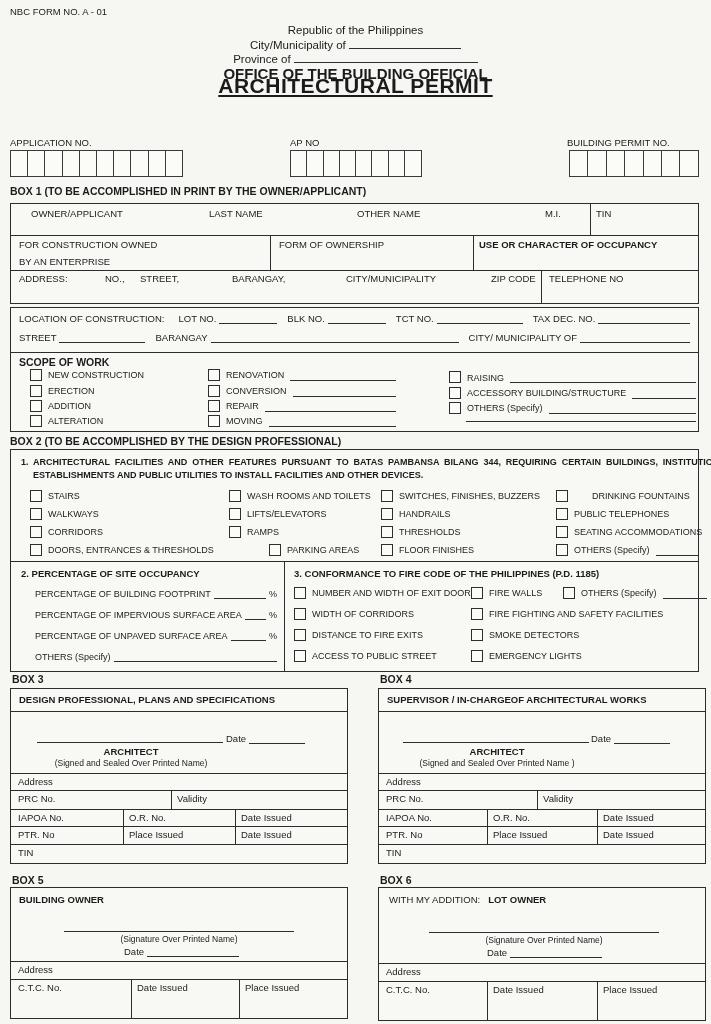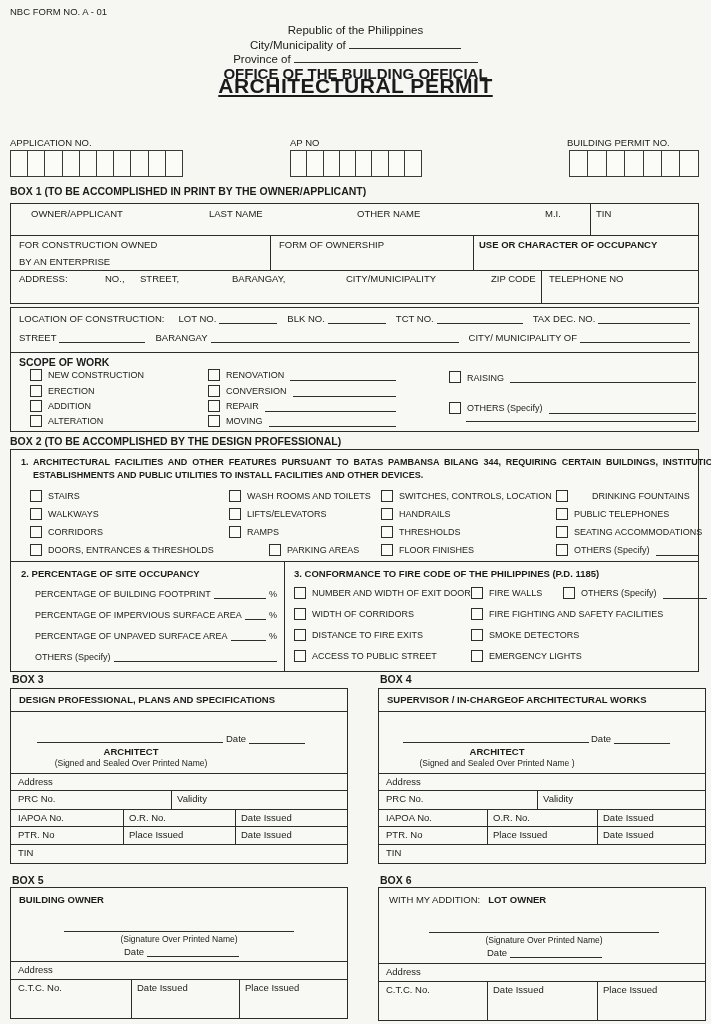--- a/index.html
+++ b/index.html
@@ -178,20 +178,25 @@
         <span class="chk"></span>
         <span class="s">MOVING</span>
         <span class="ul grow"></span>
       </div>
 
     <div class="abs row" style="left:438px;top:18px;width:247px;align-items:flex-end;">
         <span class="chk"></span>
         <span class="s">RAISING</span>
         <span class="ul grow"></span>
       </div>
+    <div class="abs row" style="left:438px;top:34px;width:247px;">
+        <span class="chk"></span>
+        <span class="s">ACCESSORY BUILDING/STRUCTURE</span>
+        <span class="ul grow"></span>
+      </div>
     <div class="abs row" style="left:438px;top:49px;width:247px;">
         <span class="chk"></span>
         <span class="s">OTHERS (Specify)</span>
         <span class="ul grow"></span>
       </div>
     <div class="abs ul" style="left:455px;top:58px;width:230px;"></div>
   </div>
 
   <div class="abs bxh" style="left:10px;top:435px;">BOX 2  (TO BE ACCOMPLISHED BY THE DESIGN PROFESSIONAL)</div>
 
@@ -228,21 +233,21 @@
         <span class="chk"></span>
         <span class="s">RAMPS</span>
       </div>
     <div class="abs row" style="left:218px;top:94px;margin-left:40px;">
         <span class="chk"></span>
         <span class="s">PARKING AREAS</span>
       </div>
 
     <div class="abs row" style="left:370px;top:40px;">
         <span class="chk"></span>
-        <span class="s">SWITCHES, CONTROLS, LOCATION</span>
+        <span class="s">SWITCHES, FINISHES, BUZZERS</span>
       </div>
     <div class="abs row" style="left:370px;top:58px;">
         <span class="chk"></span>
         <span class="s">HANDRAILS</span>
       </div>
     <div class="abs row" style="left:370px;top:76px;">
         <span class="chk"></span>
         <span class="s">THRESHOLDS</span>
       </div>
     <div class="abs row" style="left:370px;top:94px;">

